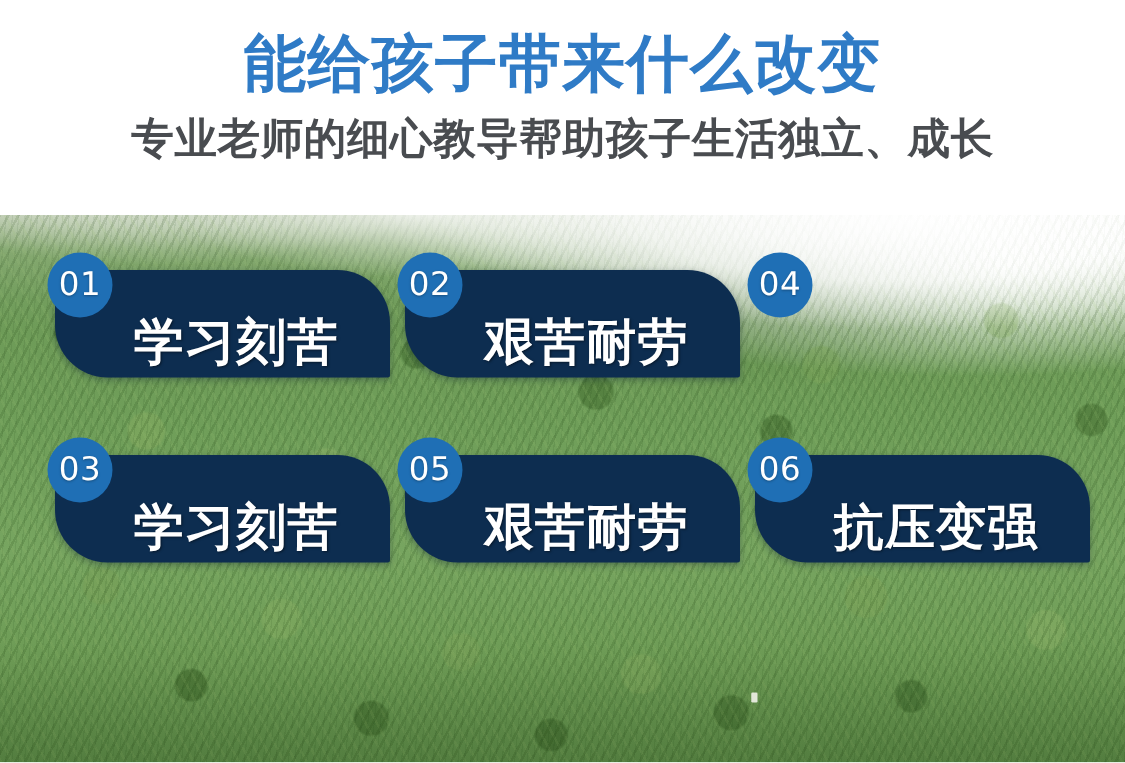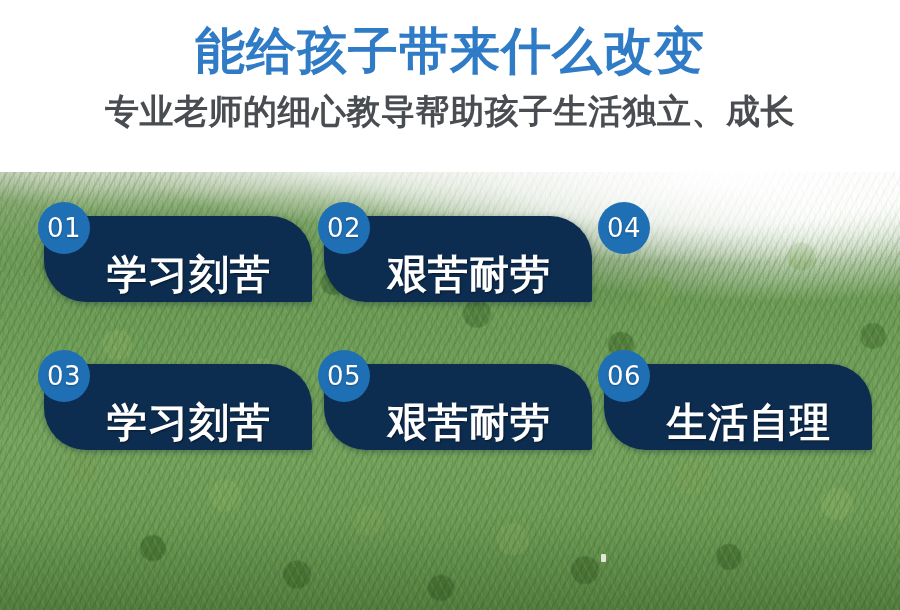--- a/index.html
+++ b/index.html
@@ -246,19 +246,19 @@
 
     <div class="card-wrap c4">
       <div class="card-body">
         <div class="card-label">艰苦耐劳</div>
       </div>
       <div class="badge">05</div>
     </div>
 
     <div class="card-wrap c5">
       <div class="card-body">
-        <div class="card-label">生活自理</div>
+        <div class="card-label">抗压变强</div>
       </div>
       <div class="badge">06</div>
     </div>
 
   </div>
 </div>
 
 </body></html>

